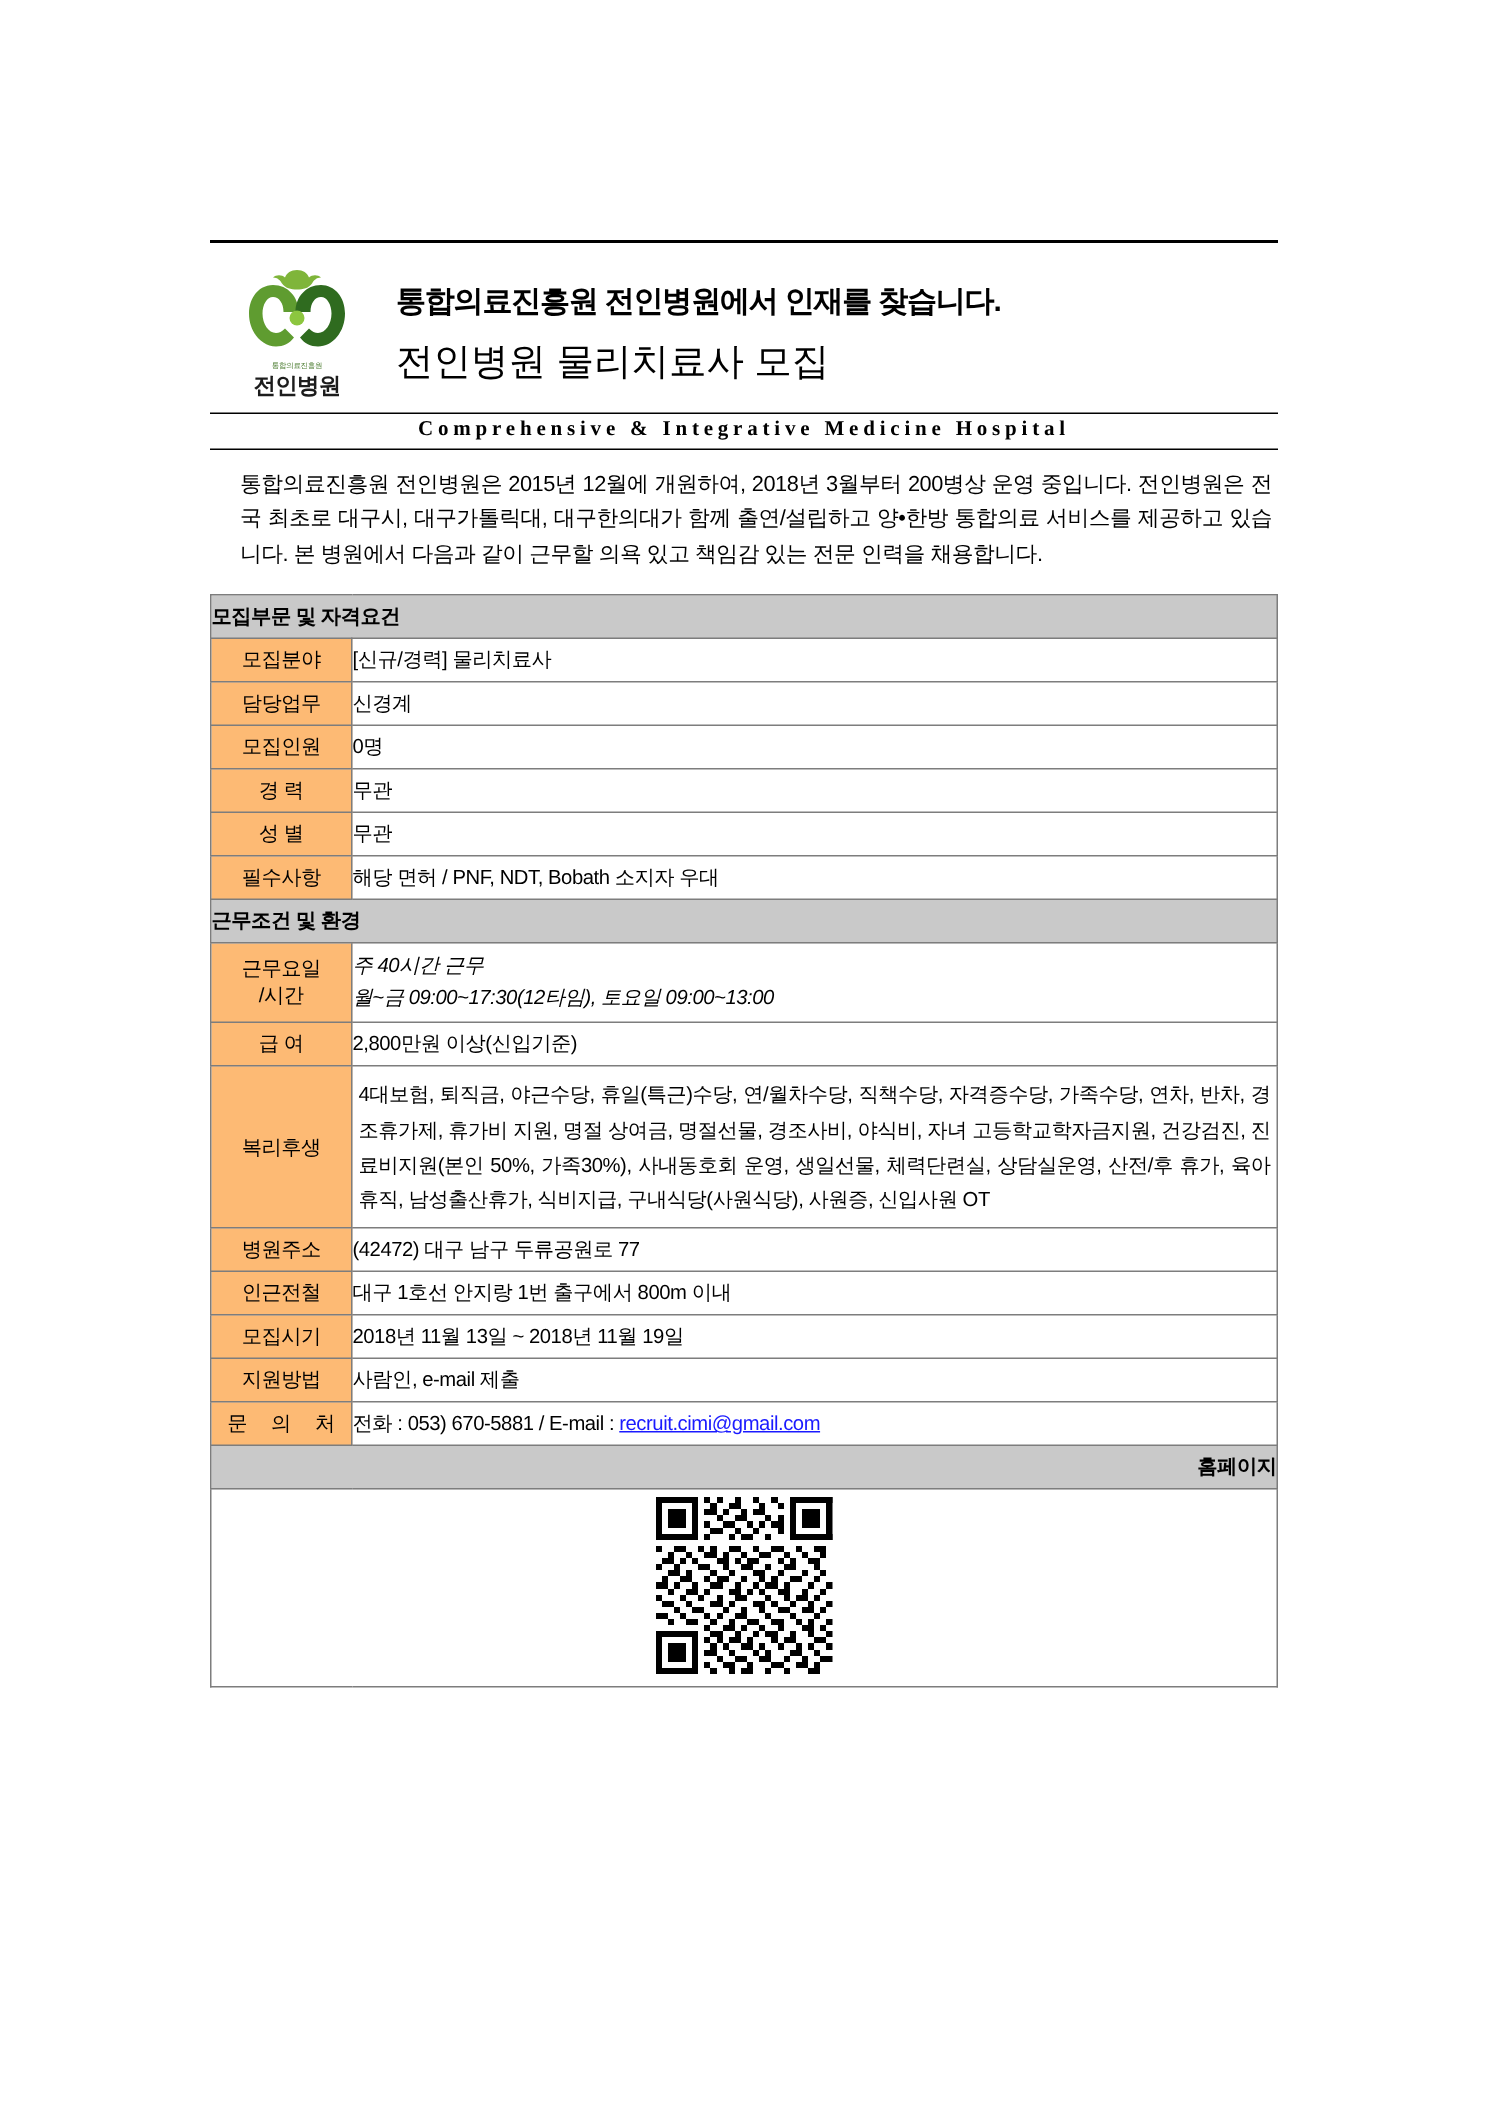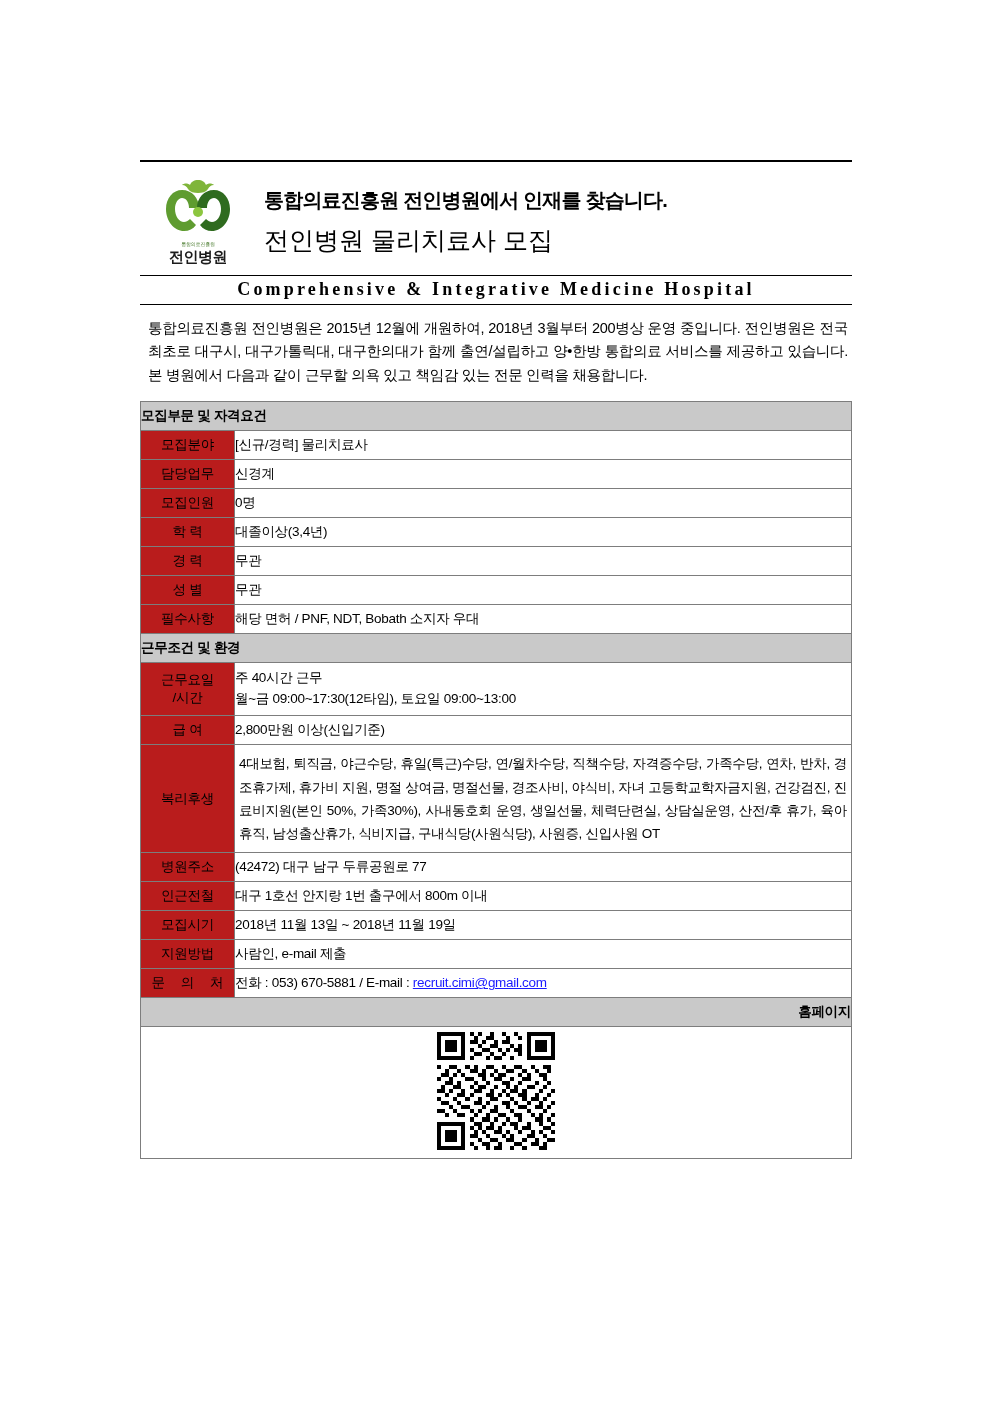--- a/index.html
+++ b/index.html
@@ -61,32 +61,32 @@
   .head-line2 {
     font-size: 25px;
     font-weight: normal;
     letter-spacing: 0px;
   }
   .eng-band {
     border-top: 1px solid #000;
     border-bottom: 1px solid #000;
     text-align: center;
     font-family: "Liberation Serif", serif;
-    font-size: 18px;
+    font-size: 14px;
     font-weight: bold;
     letter-spacing: 3.2px;
     padding: 3px 0 4px 0;
     margin-top: 2px;
   }
   
   .intro {
     font-size: 14.5px;
     line-height: 1.62;
     text-align: justify;
-    margin: 12px 4px 14px 8px;
+    margin: 12px 4px 14px 20px;
     letter-spacing: -0.3px;
   }
   
   table.info {
     width: 100%;
     border-collapse: collapse;
     table-layout: fixed;
   }
   table.info td {
     border: 1px solid #7d7d7d;
@@ -96,28 +96,28 @@
     letter-spacing: -0.3px;
   }
   td.section {
     background: #c9c9c9;
     font-weight: bold;
     font-size: 15px;
     padding: 5px 10px;
     letter-spacing: -0.2px;
   }
   td.lbl {
-    background: #b91c1c;
+    background: #fdba74;
     width: 94px;
     text-align: center;
     white-space: nowrap;
   }
   td.lbl.spaced { letter-spacing: 6px; text-indent: 6px; }
   td.val { background: #ffffff; }
-  td.val.multiline { line-height: 1.55; }
+  td.val.multiline { line-height: 1.55; font-style: italic; }
   td.val.benefits {
     line-height: 1.72;
     text-align: justify;
     padding: 7px 4px;
   }
   .link {
     color: #1a1aff;
     text-decoration: underline;
     text-align: center;
   }
@@ -180,24 +180,20 @@
         <td class="lbl">모집분야</td>
         <td class="val">[신규/경력] 물리치료사</td>
       </tr>
       <tr>
         <td class="lbl">담당업무</td>
         <td class="val">신경계</td>
       </tr>
       <tr>
         <td class="lbl">모집인원</td>
         <td class="val">0명</td>
-      </tr>
-      <tr>
-        <td class="lbl">학    력</td>
-        <td class="val">대졸이상(3,4년)</td>
       </tr>
       <tr>
         <td class="lbl">경    력</td>
         <td class="val">무관</td>
       </tr>
       <tr>
         <td class="lbl">성    별</td>
         <td class="val">무관</td>
       </tr>
       <tr>

